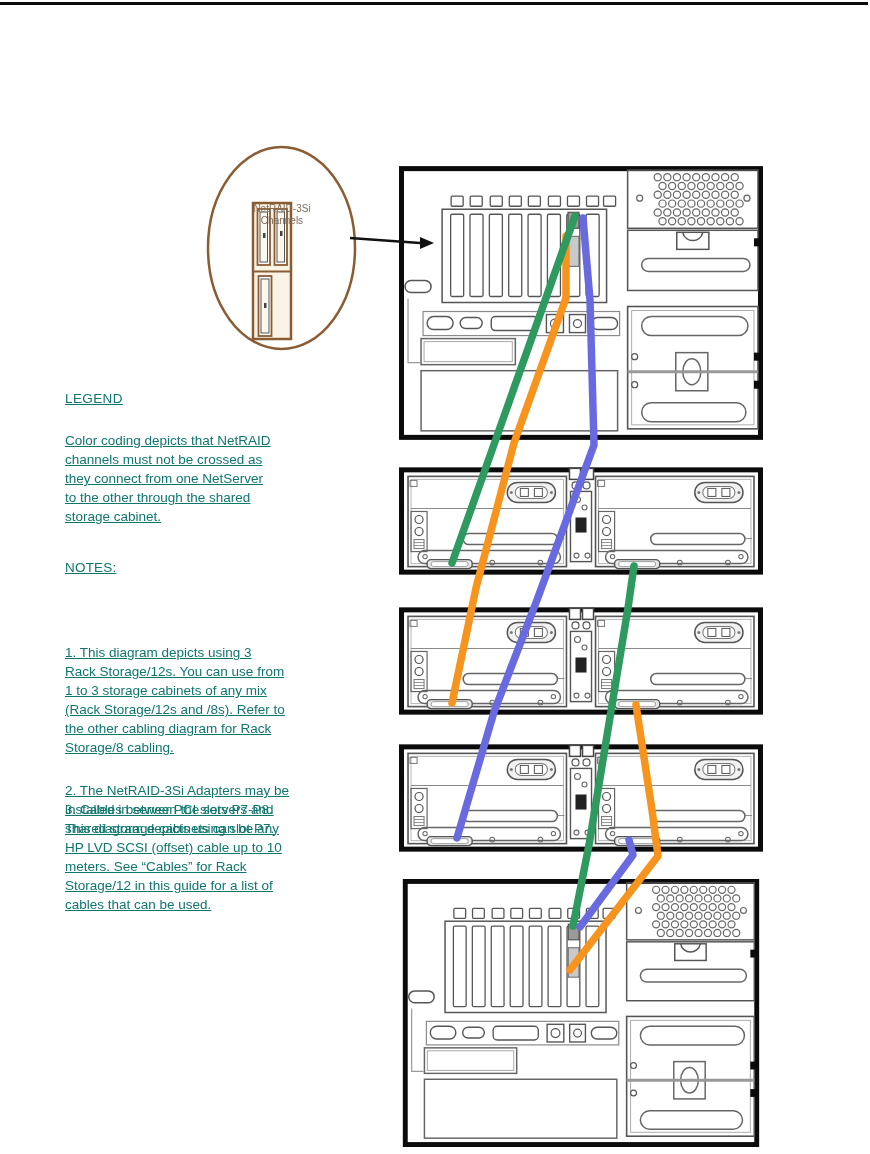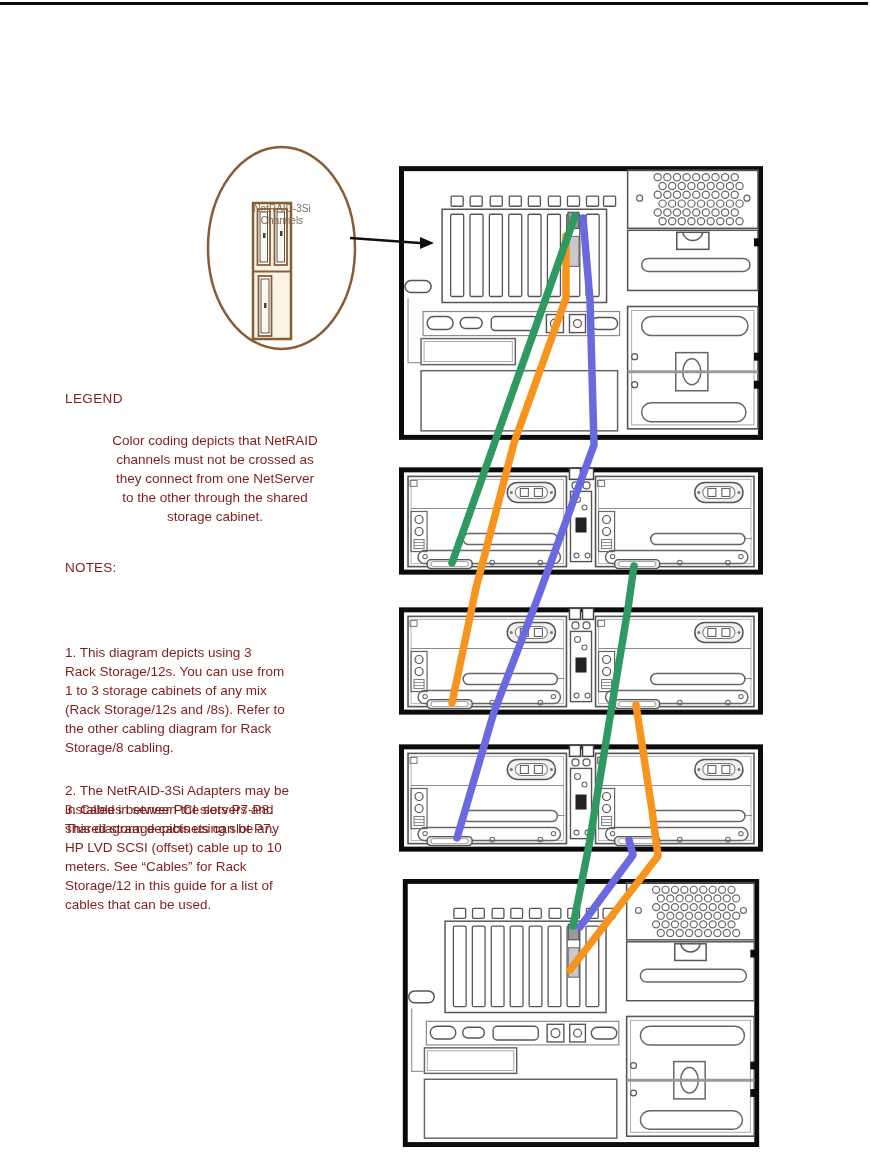--- a/index.html
+++ b/index.html
@@ -1,20 +1,20 @@
 <!DOCTYPE html>
 <html><head>
 <meta charset="utf-8">
 <style>
   html,body{margin:0;padding:0;background:#fff;}
   body{width:870px;height:1154px;position:relative;font-family:"Liberation Sans",sans-serif;color:#333;overflow:hidden;}
   .top-rule{position:absolute;left:0;top:2px;width:868px;height:3px;background:#0b0b0b;}
-  .txt{position:absolute;left:65px;width:300px;font-size:13.5px;line-height:19px;color:#7f1d1d;white-space:pre-line;}
+  .txt{position:absolute;left:65px;width:300px;font-size:13.5px;line-height:19px;color:#0f766e;white-space:pre-line;text-decoration:underline;}
   .legend-heading{top:389px;letter-spacing:.4px;}
-  .legend-body{top:431px;text-align:center;}
+  .legend-body{top:431px;}
   .notes-heading{top:558px;letter-spacing:.2px;}
   .note1{top:643px;}
   .note2{top:781px;}
   .note3{top:800px;}
   .callout-title{position:absolute;left:209px;top:156px;width:146px;text-align:center;
     font-size:10px;line-height:12px;color:#7d6b58;white-space:pre-line;margin-top:47px;}
   svg.unit{position:absolute;overflow:visible;}
   #server-top{left:399px;top:166px;width:364px;height:274px;}
   #storage-1{left:399px;top:467px;width:364px;height:108px;}
   #storage-2{left:399px;top:607px;width:364px;height:108px;}

